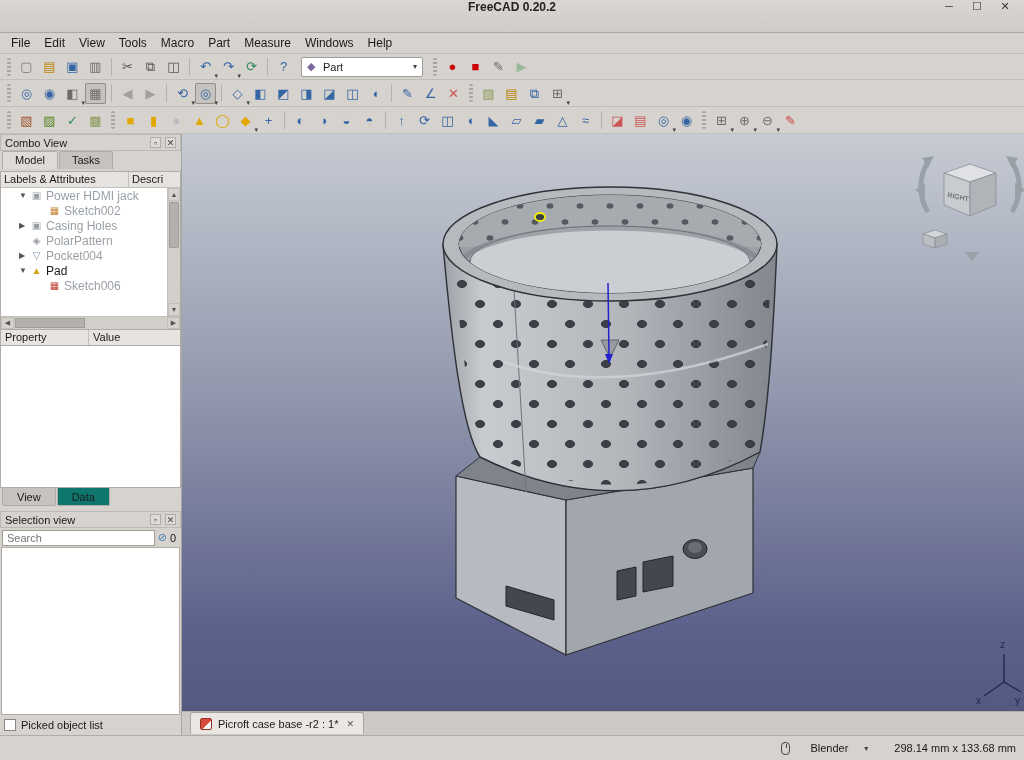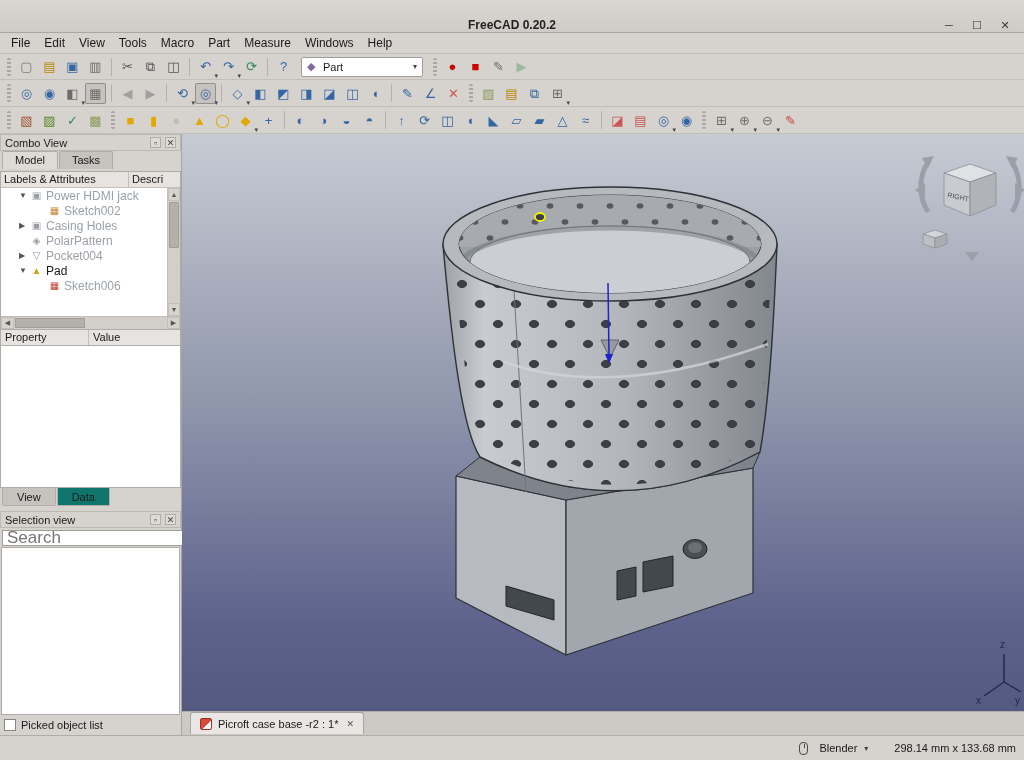--- a/index.html
+++ b/index.html
@@ -1,21 +1,21 @@
 <!DOCTYPE html>
 <html><head>
 <meta charset="utf-8">
 <style>
   * { margin:0; padding:0; box-sizing:border-box; }
   html,body { width:1024px; height:760px; overflow:hidden; }
   body { font-family:"Liberation Sans","DejaVu Sans",sans-serif; font-size:11px; color:#1a1a1a; background:#d6d2ce; }
   .window { width:1024px; height:760px; display:flex; flex-direction:column; background:#d6d2ce; }
 
   
-  .titlebar { height:33px; background:linear-gradient(#dad6d2,#cfcbc7); border-bottom:1px solid #aaa6a2; display:flex; align-items:flex-end; position:relative; }
+  .titlebar { height:33px; background:linear-gradient(#dad6d2,#cfcbc7); border-bottom:1px solid #aaa6a2; display:flex; align-items:flex-start; position:relative; }
   .titlebar .title { position:absolute; left:0; right:0; text-align:center; font-size:12px; font-weight:bold; color:#222; }
   .winbtns { margin-left:auto; display:flex; gap:14px; padding-right:12px; z-index:2; }
   .winbtns span { font-size:11px; color:#3a3a3a; width:14px; text-align:center; cursor:default; }
 
   
   .menubar { height:21px; display:flex; align-items:center; padding-left:4px; background:#d6d2ce; border-bottom:1px solid #c2beba; }
   .menu-item { padding:2px 7px; font-size:12px; }
 
   
   .tbrow { display:flex; align-items:center; padding:0 3px; background:#d6d2ce; border-bottom:1px solid #c2beba; }
@@ -62,21 +62,21 @@
   .hscroll .fill { flex:1; }
   .prop-header { height:16px; display:flex; background:#e6e3e0; border:1px solid #b0aca8; border-top:none; font-size:11px; }
   .prop-header .c1 { width:88px; padding:1px 4px; border-right:1px solid #c2beba; }
   .prop-header .c2 { flex:1; padding:1px 4px; }
   .prop-body { height:142px; background:#fff; border:1px solid #b0aca8; border-top:none; }
   .vd-tabs { height:21px; display:flex; align-items:flex-start; padding-left:2px; gap:1px; }
   .vd-tabs .tab { padding:3px 14px 2px; font-size:11px; border:1px solid #b0aca8; border-top:none; background:#c6c2be; border-radius:0 0 2px 2px; }
   .vd-tabs .tab[data-active="true"] { background:#0f766e; }
   .selview { flex:1; display:flex; flex-direction:column; min-height:0; margin-top:2px; }
   .search-row { height:19px; display:flex; align-items:center; gap:3px; padding:1px 2px; }
-  .search-row input { flex:1; height:16px; font-size:17px; padding:0 4px; border:1px solid #a09c98; background:#fff; font-family:"Liberation Sans",sans-serif; color:#333; }
+  .search-row input { flex:1; height:16px; font-size:11px; padding:0 4px; border:1px solid #a09c98; background:#fff; font-family:"Liberation Sans",sans-serif; color:#333; }
   .clear-ic { color:#4a7db8; font-size:11px; }
   .sel-count { font-size:11px; padding-right:3px; }
   .sel-list { flex:1; background:#fff; border:1px solid #b0aca8; margin:0 1px; }
   .picked-row { height:20px; display:flex; align-items:center; gap:5px; padding-left:4px; }
   .cbox { width:12px; height:12px; background:#fff; border:1px solid #8a8682; }
 
   
   .right { flex:1; display:flex; flex-direction:column; min-width:0; }
   .viewport { width:842px; height:577px; position:relative; }
   .viewport svg { display:block; }
@@ -84,21 +84,21 @@
   .doctabs { height:24px; background:#cdc9c5; border-top:1px solid #b0aca8; display:flex; align-items:flex-start; padding-left:8px; }
   .doctab { display:flex; align-items:center; gap:6px; height:22px; padding:0 9px; background:#e9e6e3; border:1px solid #a8a4a0; border-bottom:none; border-radius:3px 3px 0 0; font-size:11px; }
   .docicon { width:12px; height:12px; border-radius:2px; background:linear-gradient(135deg,#d84b3c 55%,#f4f4f4 55%); border:1px solid #943227; }
   .doctab .x { font-size:9px; color:#555; margin-left:2px; }
 
   
   .statusbar { height:25px; background:#d6d2ce; border-top:1px solid #b0aca8; display:flex; align-items:center; padding:0 8px; font-size:11px; }
   .statusbar .spacer { flex:1; }
   .mouse-ic { width:9px; height:13px; border:1px solid #4a4a4a; border-radius:4px; display:inline-block; position:relative; margin-right:4px; }
   .mouse-ic::after { content:""; position:absolute; left:3.5px; top:1px; width:1px; height:4px; background:#4a4a4a; }
-  .navstyle { display:flex; align-items:center; gap:7px; margin-right:26px;margin-left:12px; }
+  .navstyle { display:flex; align-items:center; gap:16px; margin-right:26px;margin-left:12px; }
   .navstyle .dd { font-size:8px; color:#444; }
 </style>
 </head>
 <body>
 
 <div class="window">
 
   <div class="titlebar">
     <span class="title">FreeCAD 0.20.2</span>
     <span class="winbtns">

